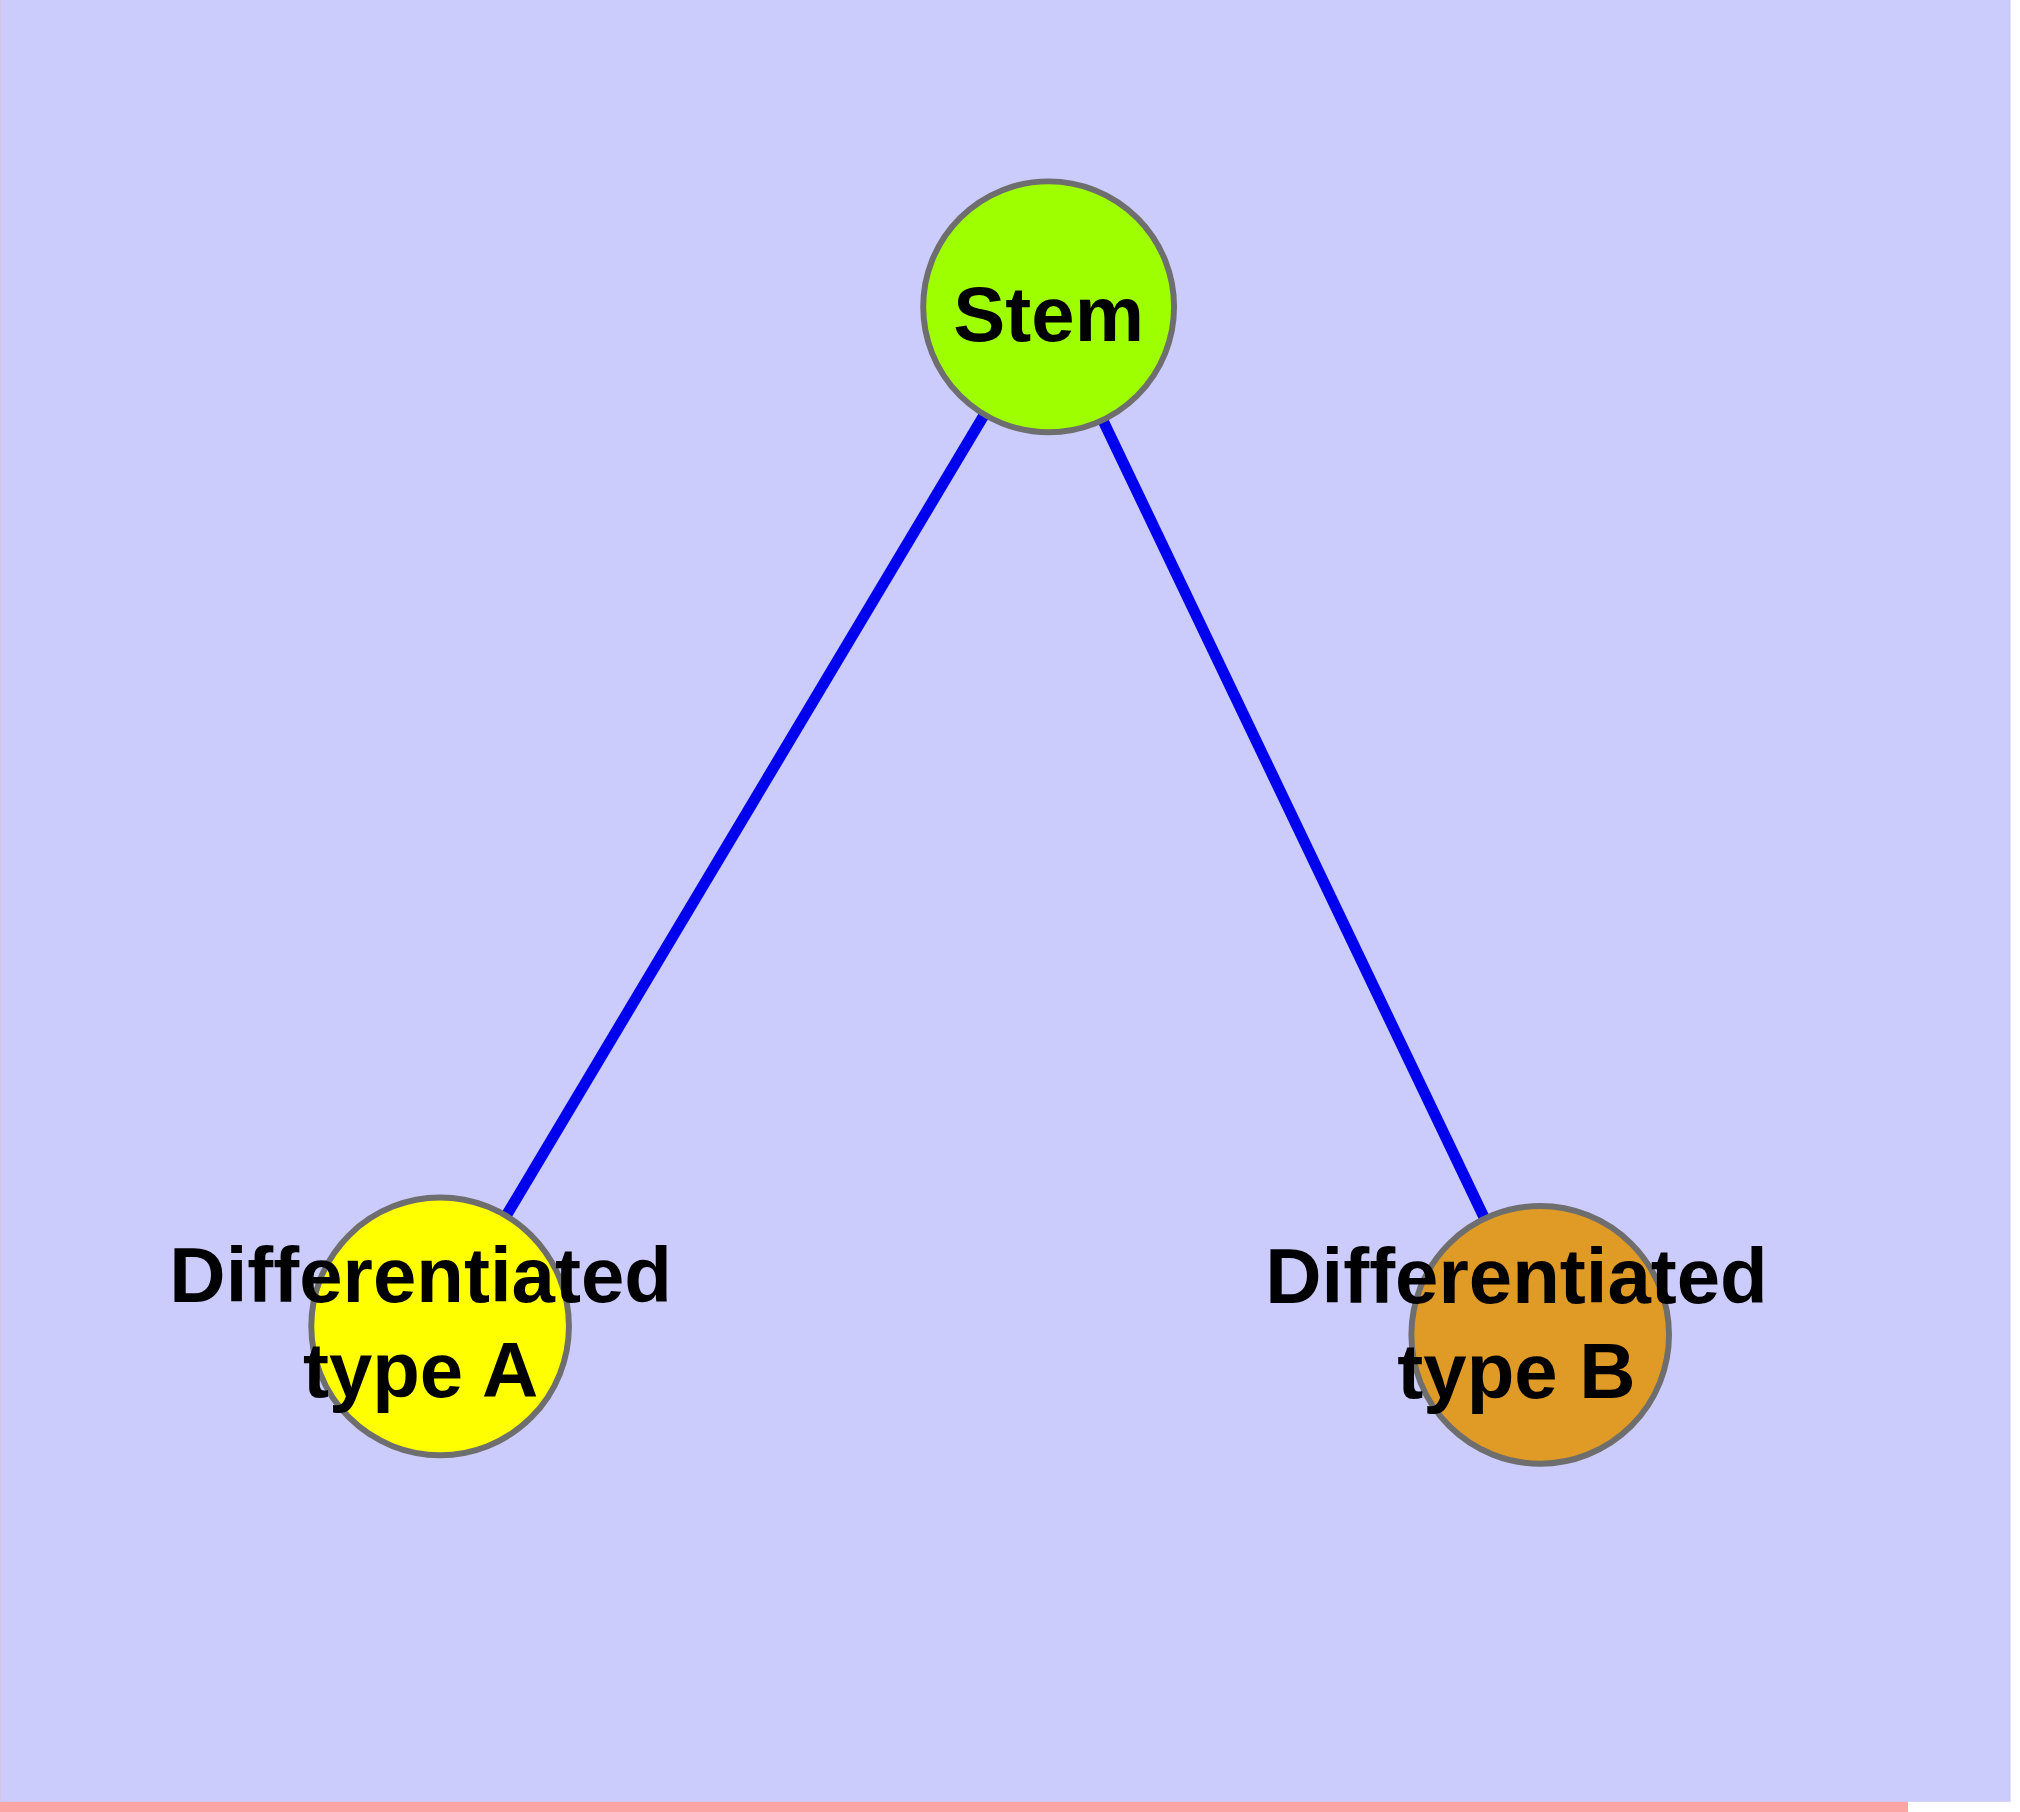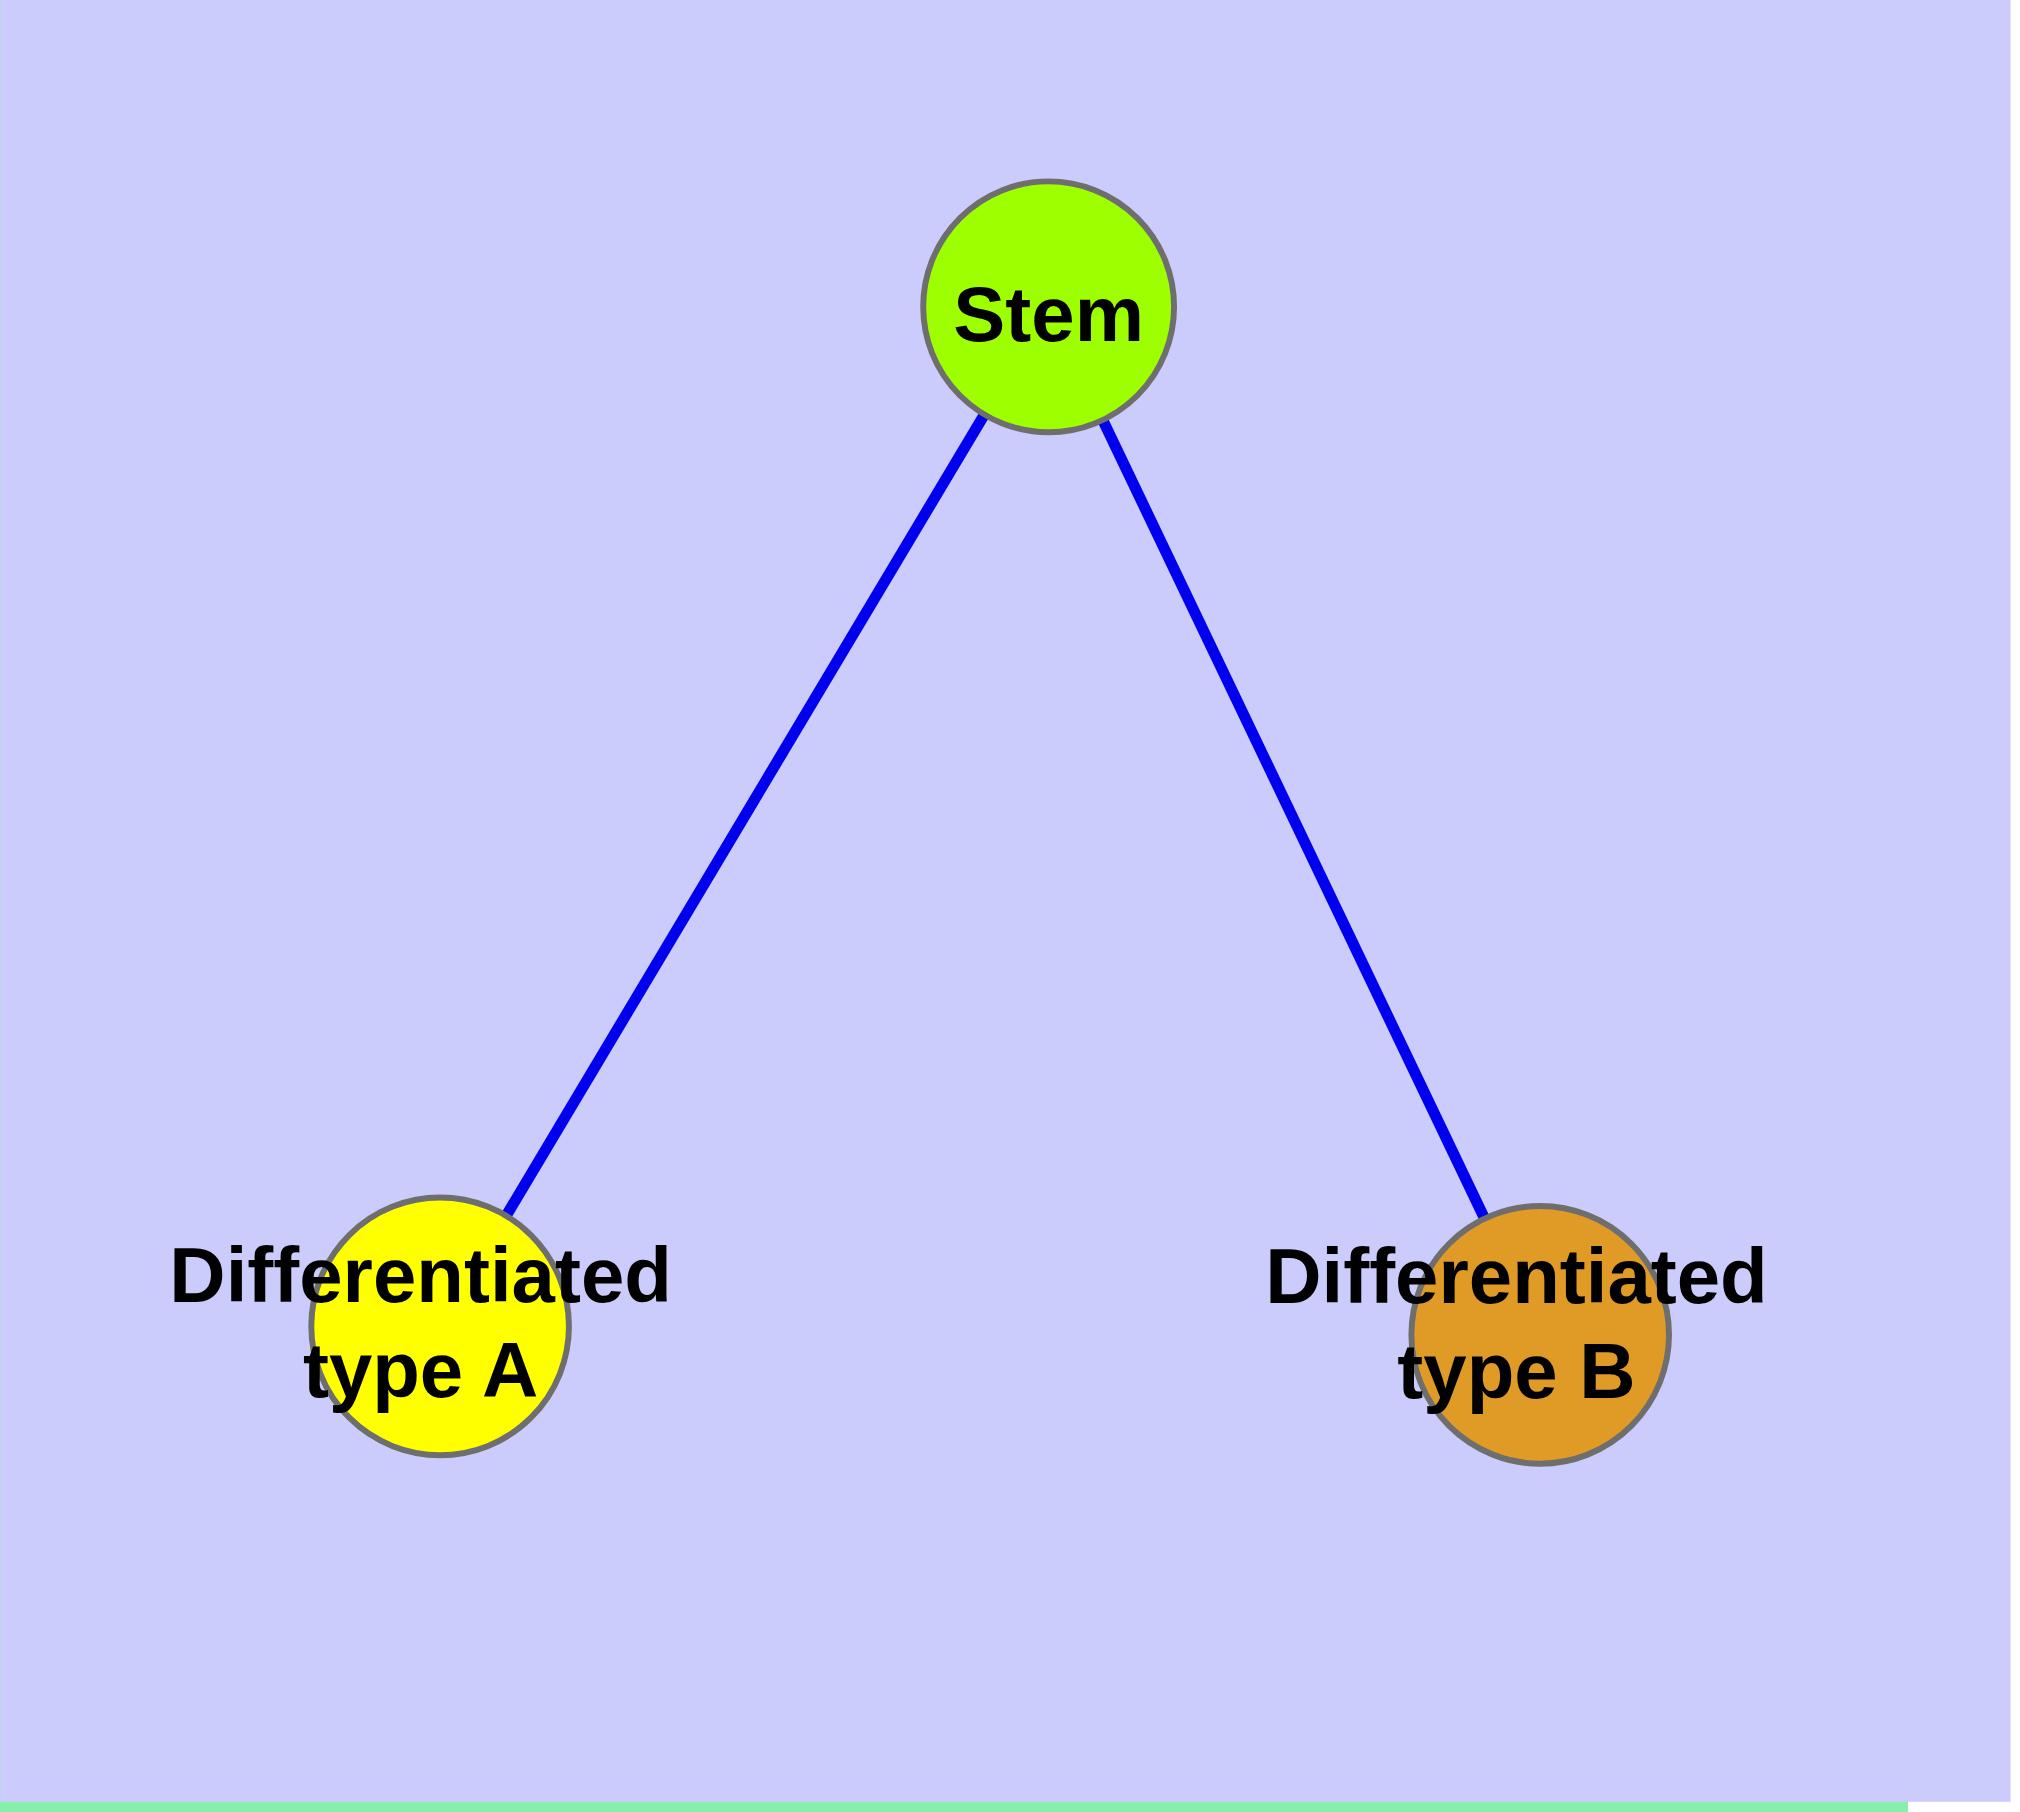--- a/index.html
+++ b/index.html
@@ -10,21 +10,21 @@
   body {
     width: 2021px;
     height: 1812px;
     overflow: hidden;
     font-family: "Liberation Sans", sans-serif;
   }
   #graph-canvas {
     position: relative;
     width: 1908px;
     height: 1812px;
-    background: #86efac;
+    background: #fca5a5;
   }
   #graph-svg {
     position: absolute;
     left: 0;
     top: 0;
     width: 2021px;
     height: 1812px;
     display: block;
   }
   .node-label {

